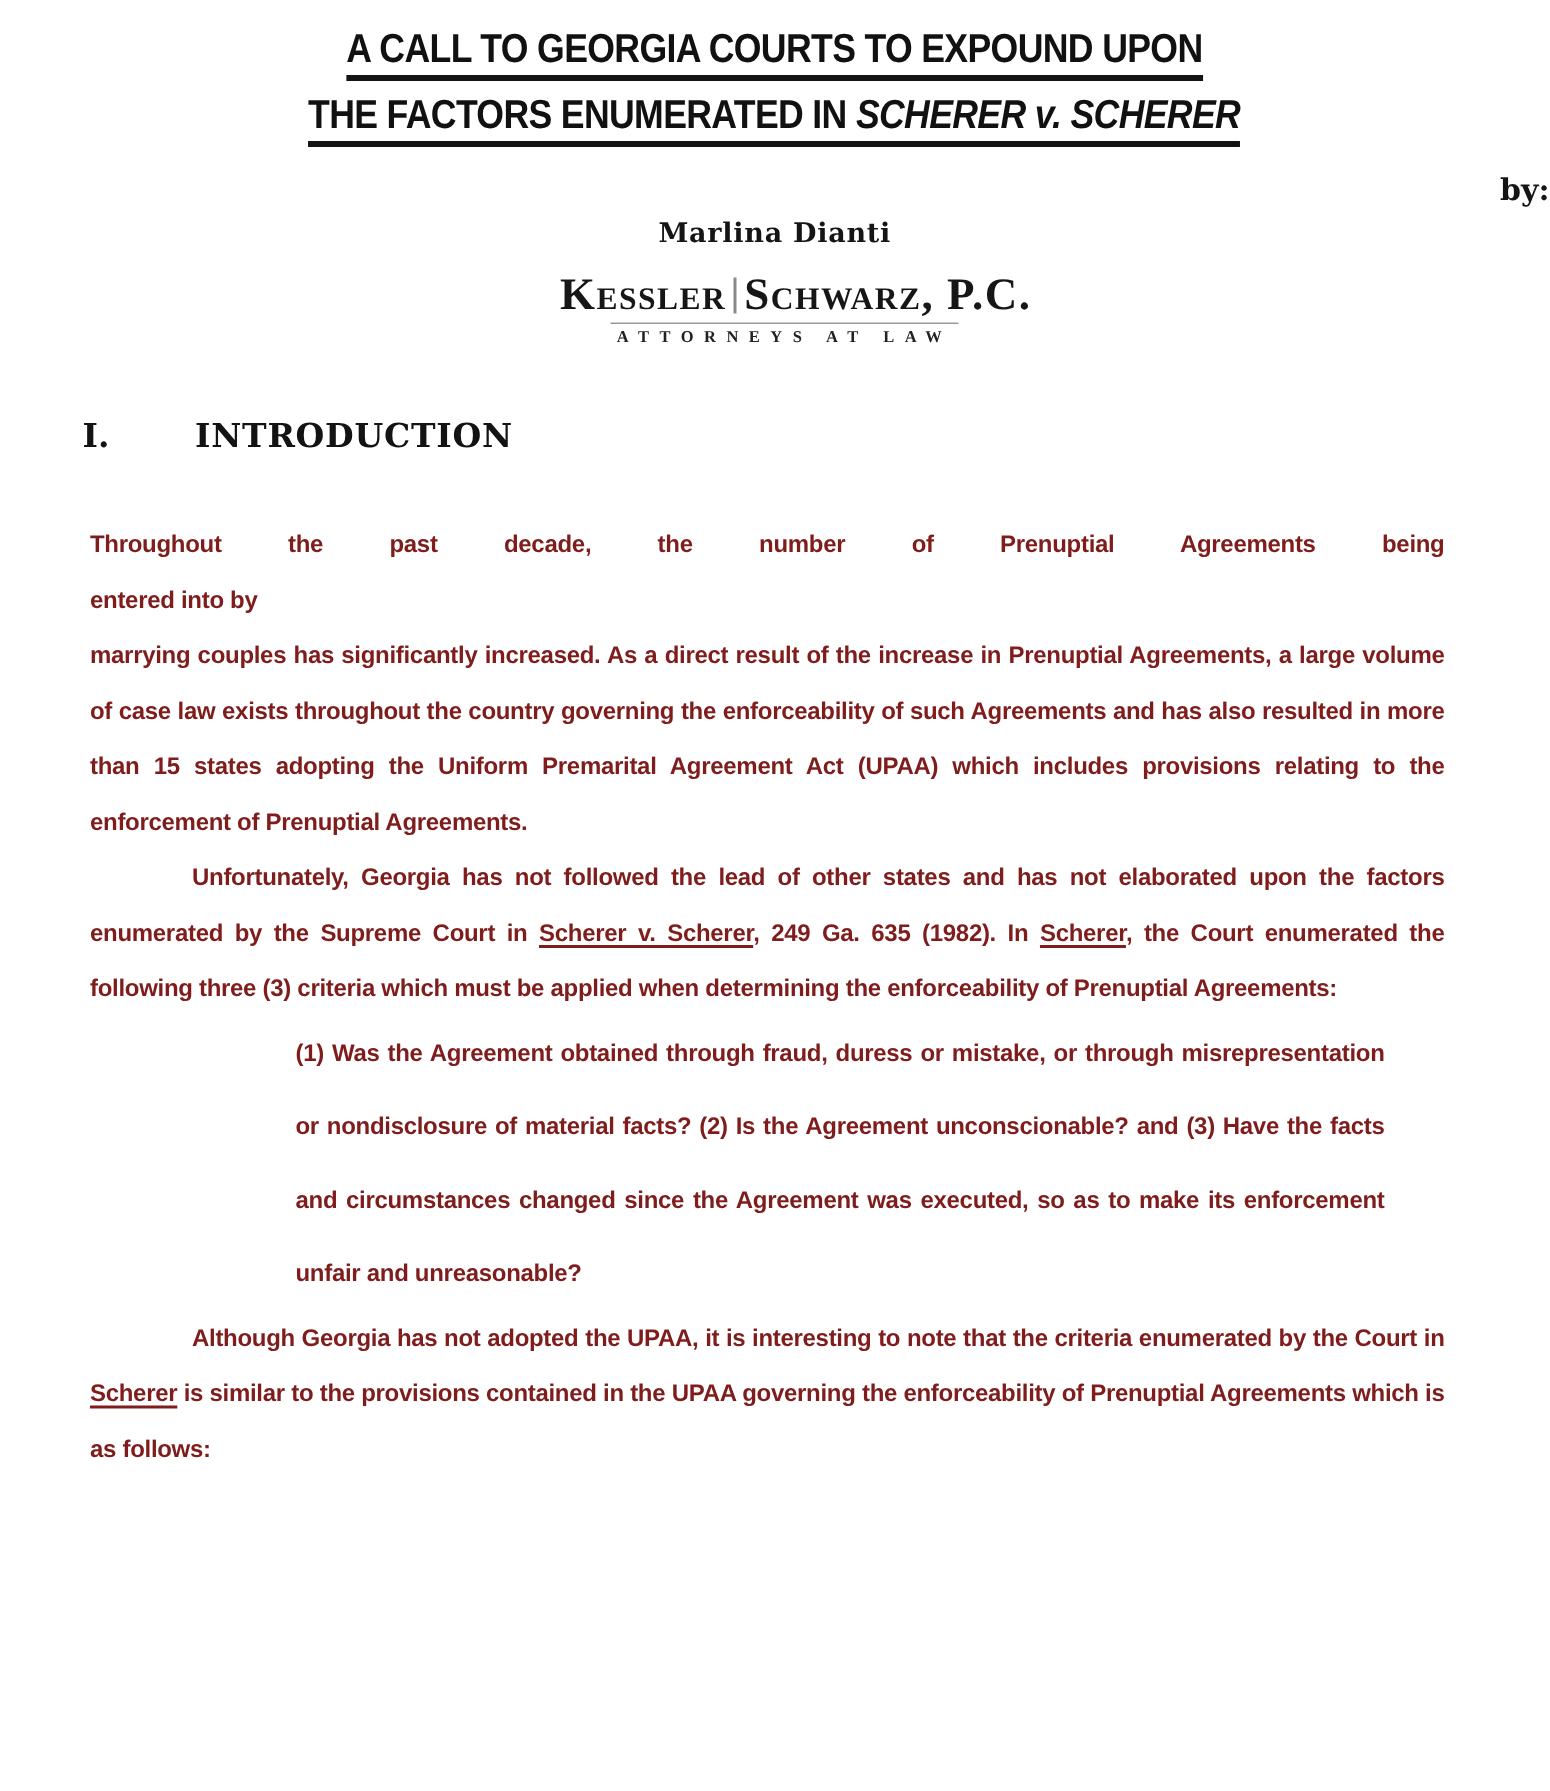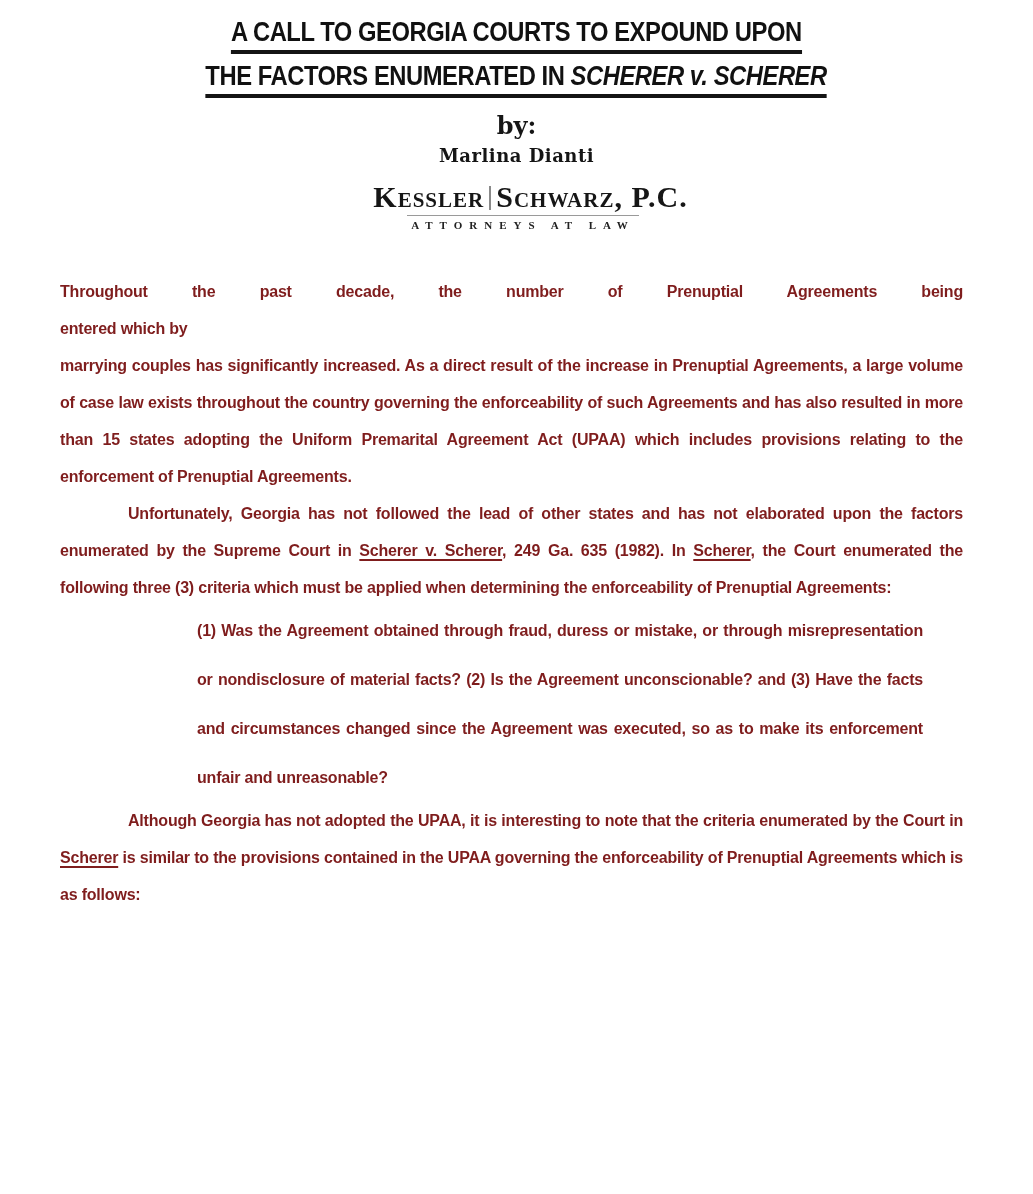--- a/index.html
+++ b/index.html
@@ -41,21 +41,21 @@
   .title-case { font-style: italic; }
 
   
   .byline {
     margin-top: 14px;
     text-align: center;
     font-family: "DejaVu Serif", serif;
     font-weight: 700;
     color: #151515;
   }
-  .by-label  { font-size: 24px; line-height: 28px; }
+  .by-label  { font-size: 20px; line-height: 28px; text-align: right; }
   .author    { font-size: 18px; line-height: 31px; letter-spacing: 0.5px; }
 
   
   .logo {
     margin-top: 9px;
     text-align: center;
   }
   .logo-name {
     font-family: "Liberation Serif", serif;
     font-variant: small-caps;
@@ -155,26 +155,29 @@
     <div class="author">Marlina Dianti</div>
   </div>
 
   <div class="logo">
     <div class="logo-name"><span>Kessler</span><span class="logo-divider"></span><span>Schwarz, P.C.</span></div>
     <div>
       <span class="logo-tagline">ATTORNEYS AT LAW</span>
     </div>
   </div>
 
+  <div class="section-heading">
+    <span class="sec-num">I.</span><span class="sec-title">INTRODUCTION</span>
+  </div>
 
   <div class="content">
 
     <p class="p-intro">
       <span class="line-fill">Throughout the past decade, the number of Prenuptial Agreements being</span>
-      <span class="line-plain">entered which by</span>
+      <span class="line-plain">entered into by</span>
     </p>
 
     <p>marrying couples has significantly increased. As a direct result of the increase in Prenuptial Agreements, a large volume of case law exists throughout the country governing the enforceability of such Agreements and has also resulted in more than 15 states adopting the Uniform Premarital Agreement Act (UPAA) which includes provisions relating to the enforcement of Prenuptial Agreements.</p>
 
     <p class="para-indent p2"><span>Unfortunately, Georgia has not followed the lead of other states and has not elaborated upon the factors enumerated by the Supreme Court in </span><span class="u">Scherer v. Scherer</span><span>, 249 Ga. 635 (1982). In </span><span class="u">Scherer</span><span>, the Court enumerated the following three (3) criteria which must be applied when determining the enforceability of Prenuptial Agreements:</span></p>
 
     <blockquote class="quote">(1) Was the Agreement obtained through fraud, duress or mistake, or through misrepresentation or nondisclosure of material facts? (2) Is the Agreement unconscionable? and (3) Have the facts and circumstances changed since the Agreement was executed, so as to make its enforcement unfair and unreasonable?</blockquote>
 
     <p class="para-indent p3"><span>Although Georgia has not adopted the UPAA, it is interesting to note that the criteria enumerated by the Court in </span><span class="u">Scherer</span><span> is similar to the provisions contained in the UPAA governing the enforceability of Prenuptial Agreements which is as follows:</span></p>
 

